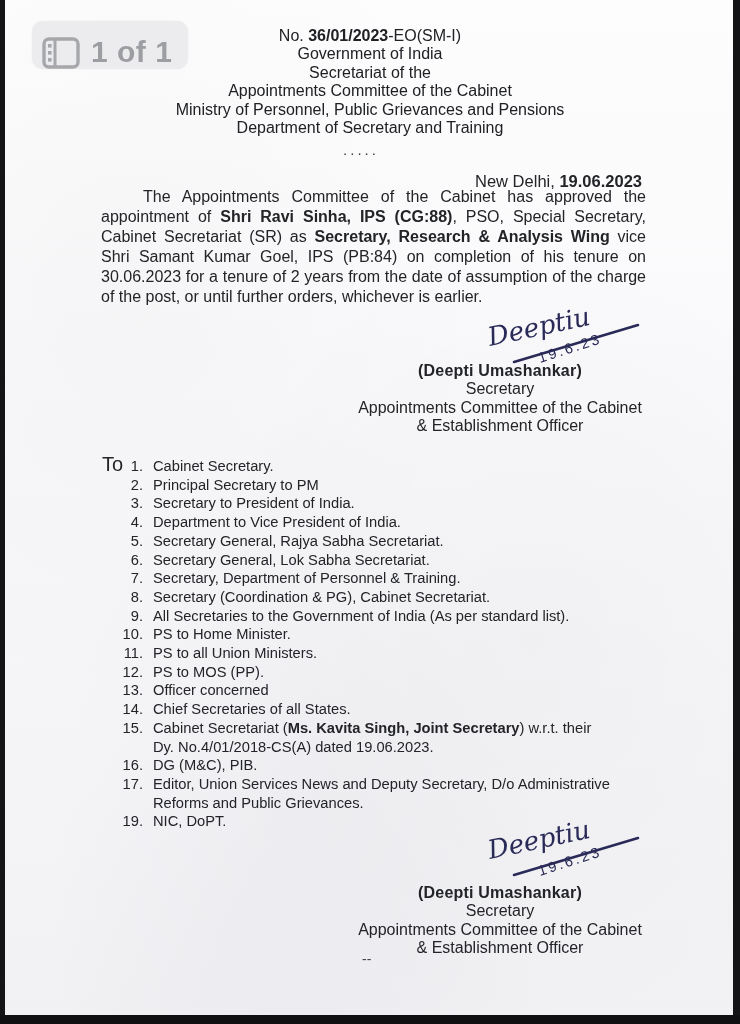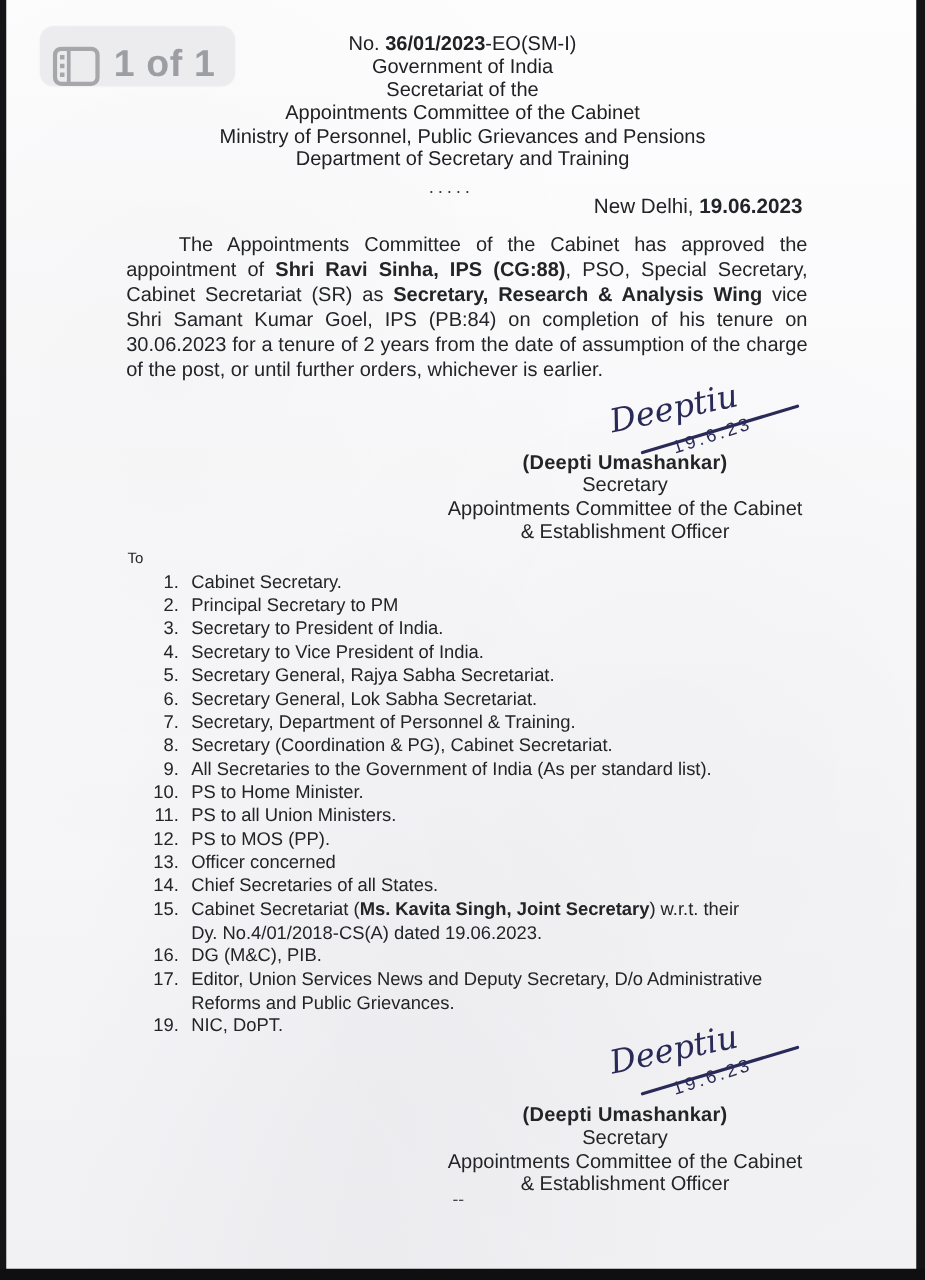--- a/index.html
+++ b/index.html
@@ -22,38 +22,38 @@
     background:#ececef; border-radius:11px; display:flex; align-items:flex-end; gap:11px;
     color:#9d9ea3; font-size:30px; font-weight:600; letter-spacing:0.5px;
     box-shadow:0 0 0 1px rgba(0,0,0,0.015);
   }
   .badge-icon { width:38px; height:32px; display:block; }
 
   .doc-header { position:absolute; top:27px; left:10px; right:10px; text-align:center;
     font-size:16px; line-height:18.4px; color:#202125; }
   .dots { position:absolute; top:141px; left:361px; transform:translateX(-50%);
     font-size:15px; letter-spacing:3px; color:#3a3b40; }
-  .place-date { position:absolute; top:156px; right:98px; font-size:16.5px; }
+  .place-date { position:absolute; top:172px; right:98px; font-size:16.5px; }
 
   .para { position:absolute; top:187px; left:101px; width:545px; margin:0;
     font-size:16px; line-height:19.9px; text-align:justify; text-indent:42px; }
 
   .b { font-weight:bold; }
 
   .sig-script { position:absolute; width:164px; height:54px; overflow:visible; }
   .sig-script-1 { left:486px; top:313px; }
   .sig-script-2 { left:486px; top:826px; }
 
   .sig-block { position:absolute; left:344px; width:312px; text-align:center;
     font-size:16px; line-height:18.4px; }
   .sig-block-1 { top:362px; }
   .sig-block-2 { top:884px; }
   .sig-name { font-weight:bold; letter-spacing:0.2px; }
 
-  .to-label { position:absolute; left:102px; top:439px; font-size:12px; }
+  .to-label { position:absolute; left:102px; top:453px; font-size:20px; }
 
   .dist-list { position:absolute; left:122px; top:457px; width:556px;
     font-size:14.7px; line-height:18.7px; }
   .dist-row { display:flex; }
   .dist-row .num { width:21px; flex:none; text-align:right; margin-right:10px; }
   .dist-row .txt { flex:1; }
 
   .end-mark { position:absolute; left:362px; top:951px; font-size:14px; color:#45464c;
     letter-spacing:0px; }
 </style>
@@ -115,21 +115,21 @@
       <div class="dist-row">
         <span class="num">2.</span>
         <span class="txt"><span>Principal Secretary to PM</span></span>
       </div>
       <div class="dist-row">
         <span class="num">3.</span>
         <span class="txt"><span>Secretary to President of India.</span></span>
       </div>
       <div class="dist-row">
         <span class="num">4.</span>
-        <span class="txt"><span>Secretary to Vice President of India.</span></span>
+        <span class="txt"><span>Department to Vice President of India.</span></span>
       </div>
       <div class="dist-row">
         <span class="num">5.</span>
         <span class="txt"><span>Secretary General, Rajya Sabha Secretariat.</span></span>
       </div>
       <div class="dist-row">
         <span class="num">6.</span>
         <span class="txt"><span>Secretary General, Lok Sabha Secretariat.</span></span>
       </div>
       <div class="dist-row">

